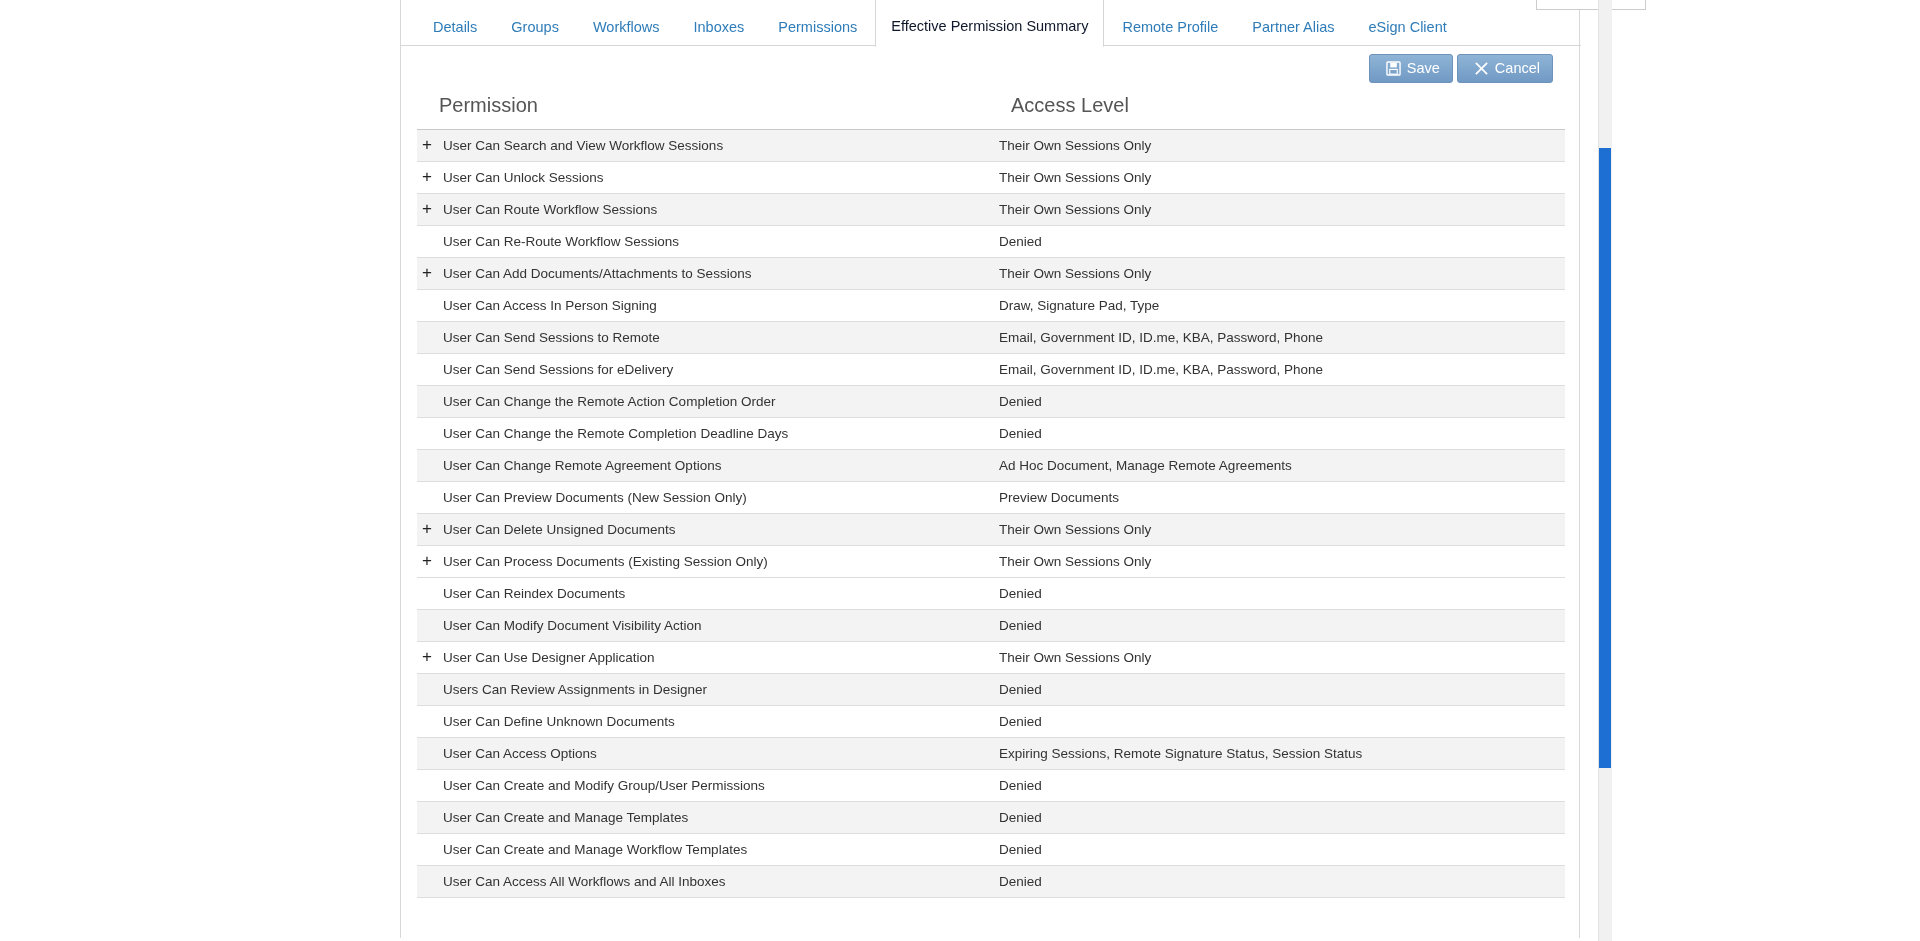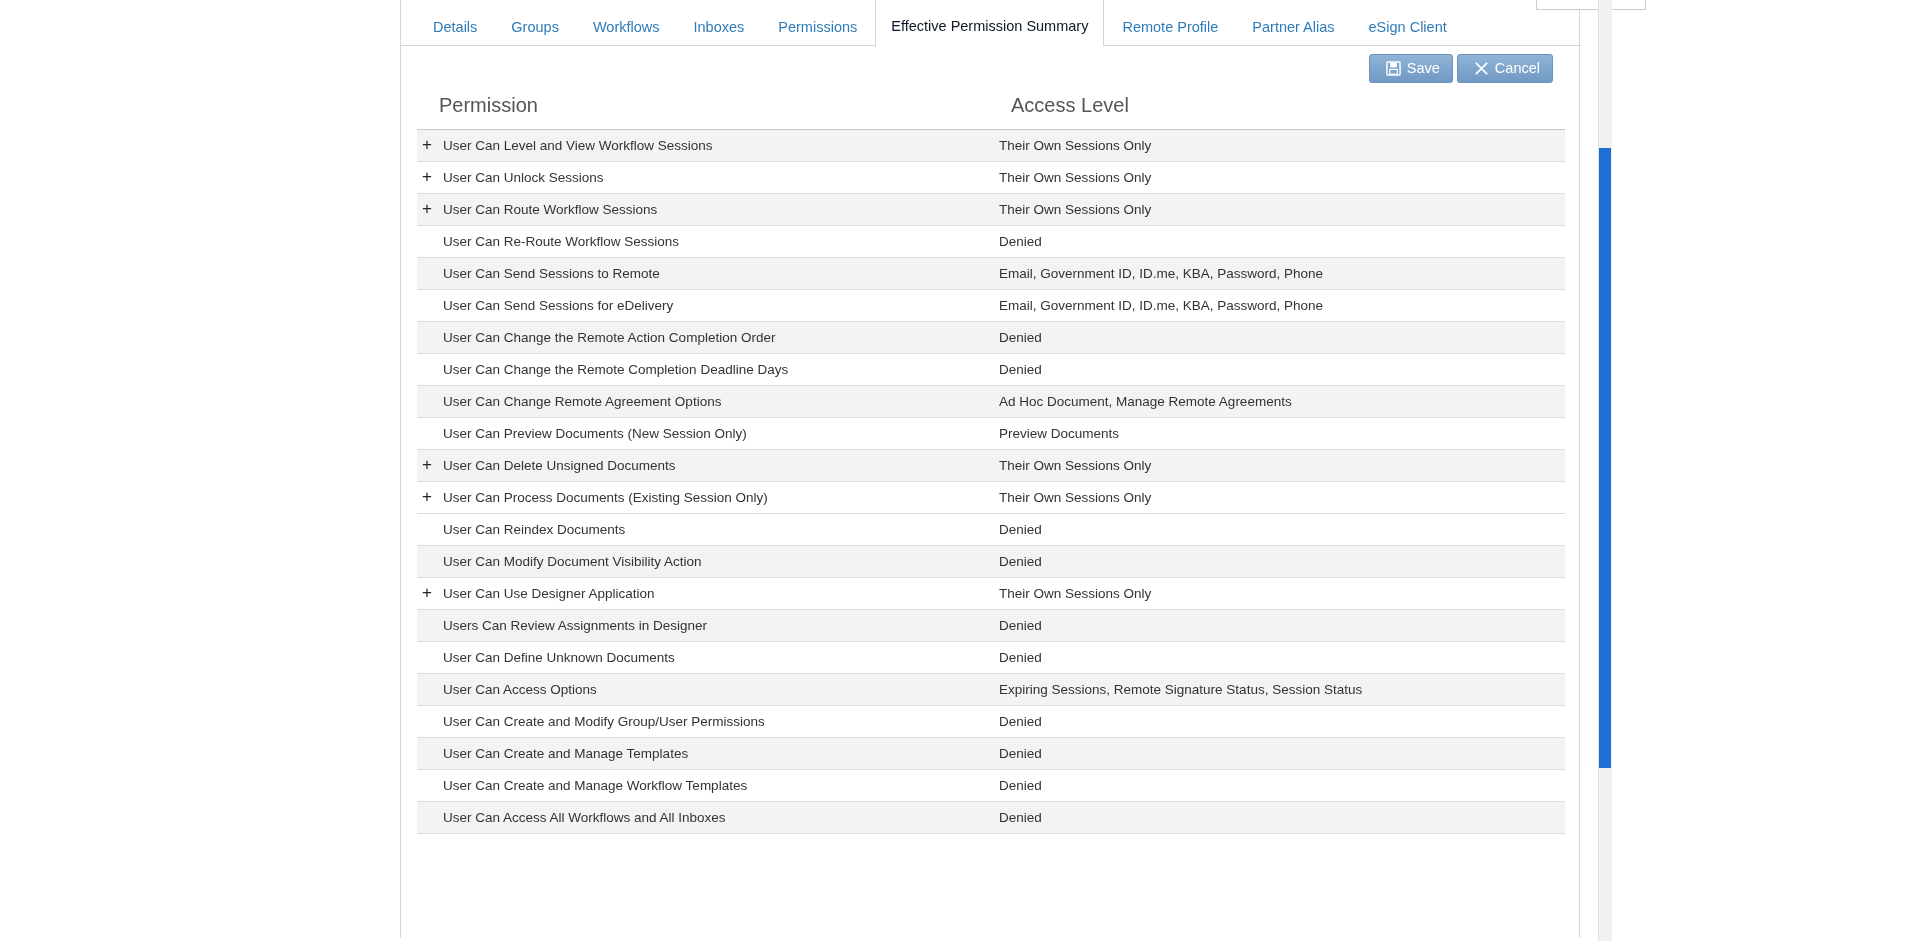--- a/index.html
+++ b/index.html
@@ -247,34 +247,42 @@
     <div class="table-wrap">
       <table class="perm">
         <thead>
           <tr>
             <th class="c-perm">Permission</th>
             <th class="c-acc">Access Level</th>
           </tr>
         </thead>
         <tbody id="perm-body">
             <tr class="shaded">
-              <td class="c-perm"><span class="expander">+</span><span class="perm-label">User Can Level and View Workflow Sessions</span></td>
+              <td class="c-perm"><span class="expander">+</span><span class="perm-label">User Can Search and View Workflow Sessions</span></td>
               <td class="c-acc"><span>Their Own Sessions Only</span></td>
             </tr>
             <tr>
               <td class="c-perm"><span class="expander">+</span><span class="perm-label">User Can Unlock Sessions</span></td>
               <td class="c-acc"><span>Their Own Sessions Only</span></td>
             </tr>
             <tr class="shaded">
               <td class="c-perm"><span class="expander">+</span><span class="perm-label">User Can Route Workflow Sessions</span></td>
               <td class="c-acc"><span>Their Own Sessions Only</span></td>
             </tr>
             <tr>
               <td class="c-perm"><span class="expander empty"></span><span class="perm-label">User Can Re-Route Workflow Sessions</span></td>
               <td class="c-acc"><span>Denied</span></td>
+            </tr>
+            <tr class="shaded">
+              <td class="c-perm"><span class="expander">+</span><span class="perm-label">User Can Add Documents/Attachments to Sessions</span></td>
+              <td class="c-acc"><span>Their Own Sessions Only</span></td>
+            </tr>
+            <tr>
+              <td class="c-perm"><span class="expander empty"></span><span class="perm-label">User Can Access In Person Signing</span></td>
+              <td class="c-acc"><span>Draw, Signature Pad, Type</span></td>
             </tr>
             <tr class="shaded">
               <td class="c-perm"><span class="expander empty"></span><span class="perm-label">User Can Send Sessions to Remote</span></td>
               <td class="c-acc"><span>Email, Government ID, ID.me, KBA, Password, Phone</span></td>
             </tr>
             <tr>
               <td class="c-perm"><span class="expander empty"></span><span class="perm-label">User Can Send Sessions for eDelivery</span></td>
               <td class="c-acc"><span>Email, Government ID, ID.me, KBA, Password, Phone</span></td>
             </tr>
             <tr class="shaded">

